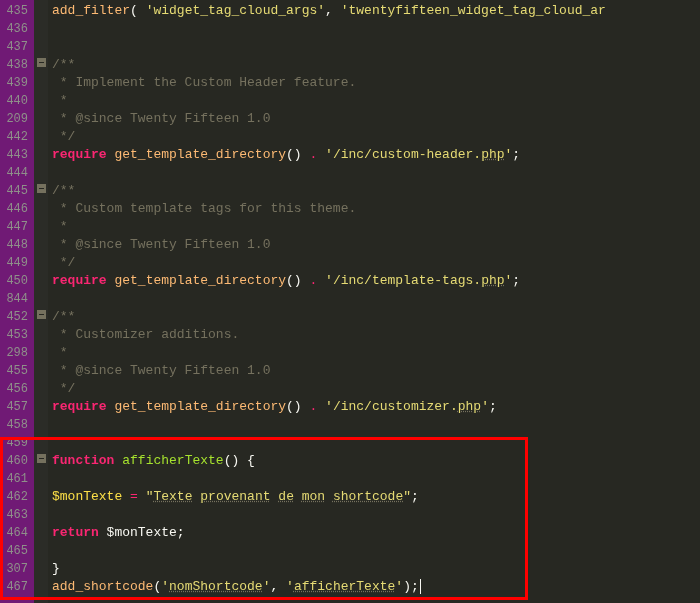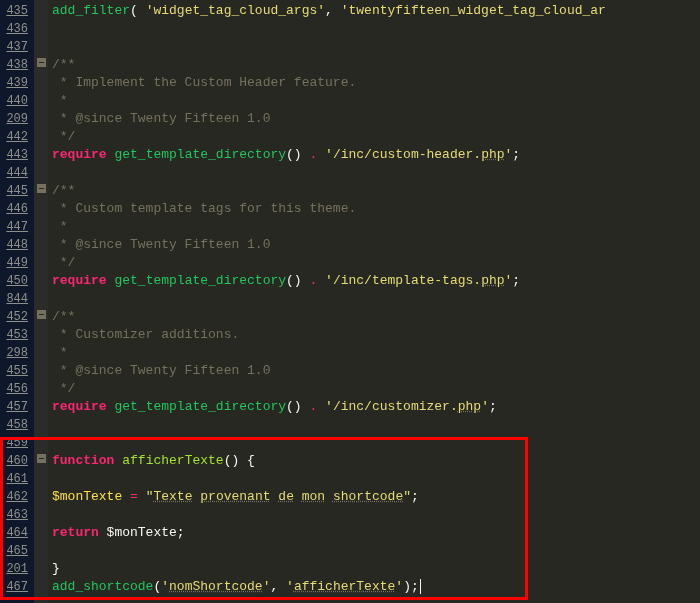--- a/index.html
+++ b/index.html
@@ -11,30 +11,29 @@
     height: 603px;
     overflow: hidden;
     color: #f8f8f2;
   }
   .editor {
     display: flex;
     width: 100%;
     height: 100%;
   }
   .gutter {
-    background: #0f172a;
+    background: #701a75;
     color: #8f908a;
     text-align: right;
     padding: 2px 6px 2px 4px;
     user-select: none;
     flex-shrink: 0;
     width: 34px;
     line-height: 18px;
     font-size: 12px;
-    text-decoration: underline;
   }
   .fold-col {
     width: 14px;
     background: #2b2c27;
     flex-shrink: 0;
     line-height: 18px;
     position: relative;
   }
   .fold-mark {
     display: block;
@@ -55,21 +54,21 @@
   }
   .fold-spacer { height: 18px; }
   .code {
     flex: 1;
     padding: 2px 0 2px 4px;
     line-height: 18px;
     white-space: pre;
     overflow: hidden;
   }
   .line { height: 18px; }
-  .tok-fn { color: #22c55e; }
+  .tok-fn { color: #fdba74; }
   .tok-kw { color: #f92672; font-weight: bold; }
   .tok-def { color: #a6e22e; }
   .tok-str { color: #e6db74; text-align: center; }
   .tok-cm { color: #75715e; }
   .tok-pn { color: #f8f8f2; }
   .tok-op { color: #f92672; }
   .tok-var { color: #fde047; }
   .und { text-decoration: underline; text-decoration-style: dotted; text-decoration-color: #75715e; }
   .highlight-box {
     position: absolute;
@@ -118,21 +117,21 @@
       <div>456</div>
       <div>457</div>
       <div>458</div>
       <div>459</div>
       <div>460</div>
       <div>461</div>
       <div>462</div>
       <div>463</div>
       <div>464</div>
       <div>465</div>
-      <div>201</div>
+      <div>307</div>
       <div>467</div>
     </div>
   <div class="fold-col" id="foldcol">
       <div class="fold-spacer"></div>
       <div class="fold-spacer"></div>
       <div class="fold-spacer"></div>
       <span class="fold-mark"></span>
       <div class="fold-spacer"></div>
       <div class="fold-spacer"></div>
       <div class="fold-spacer"></div>

